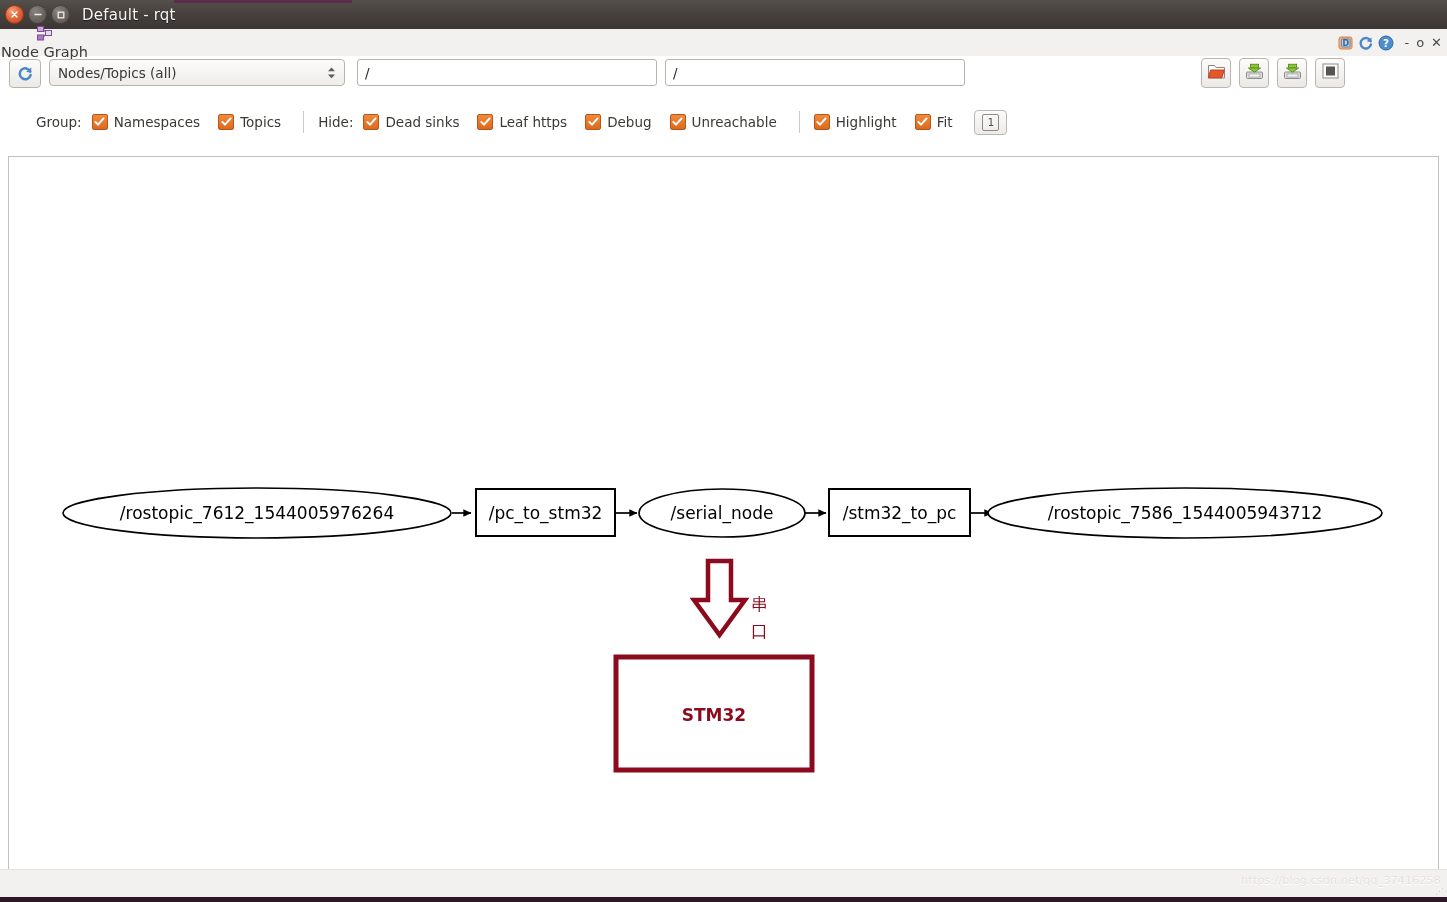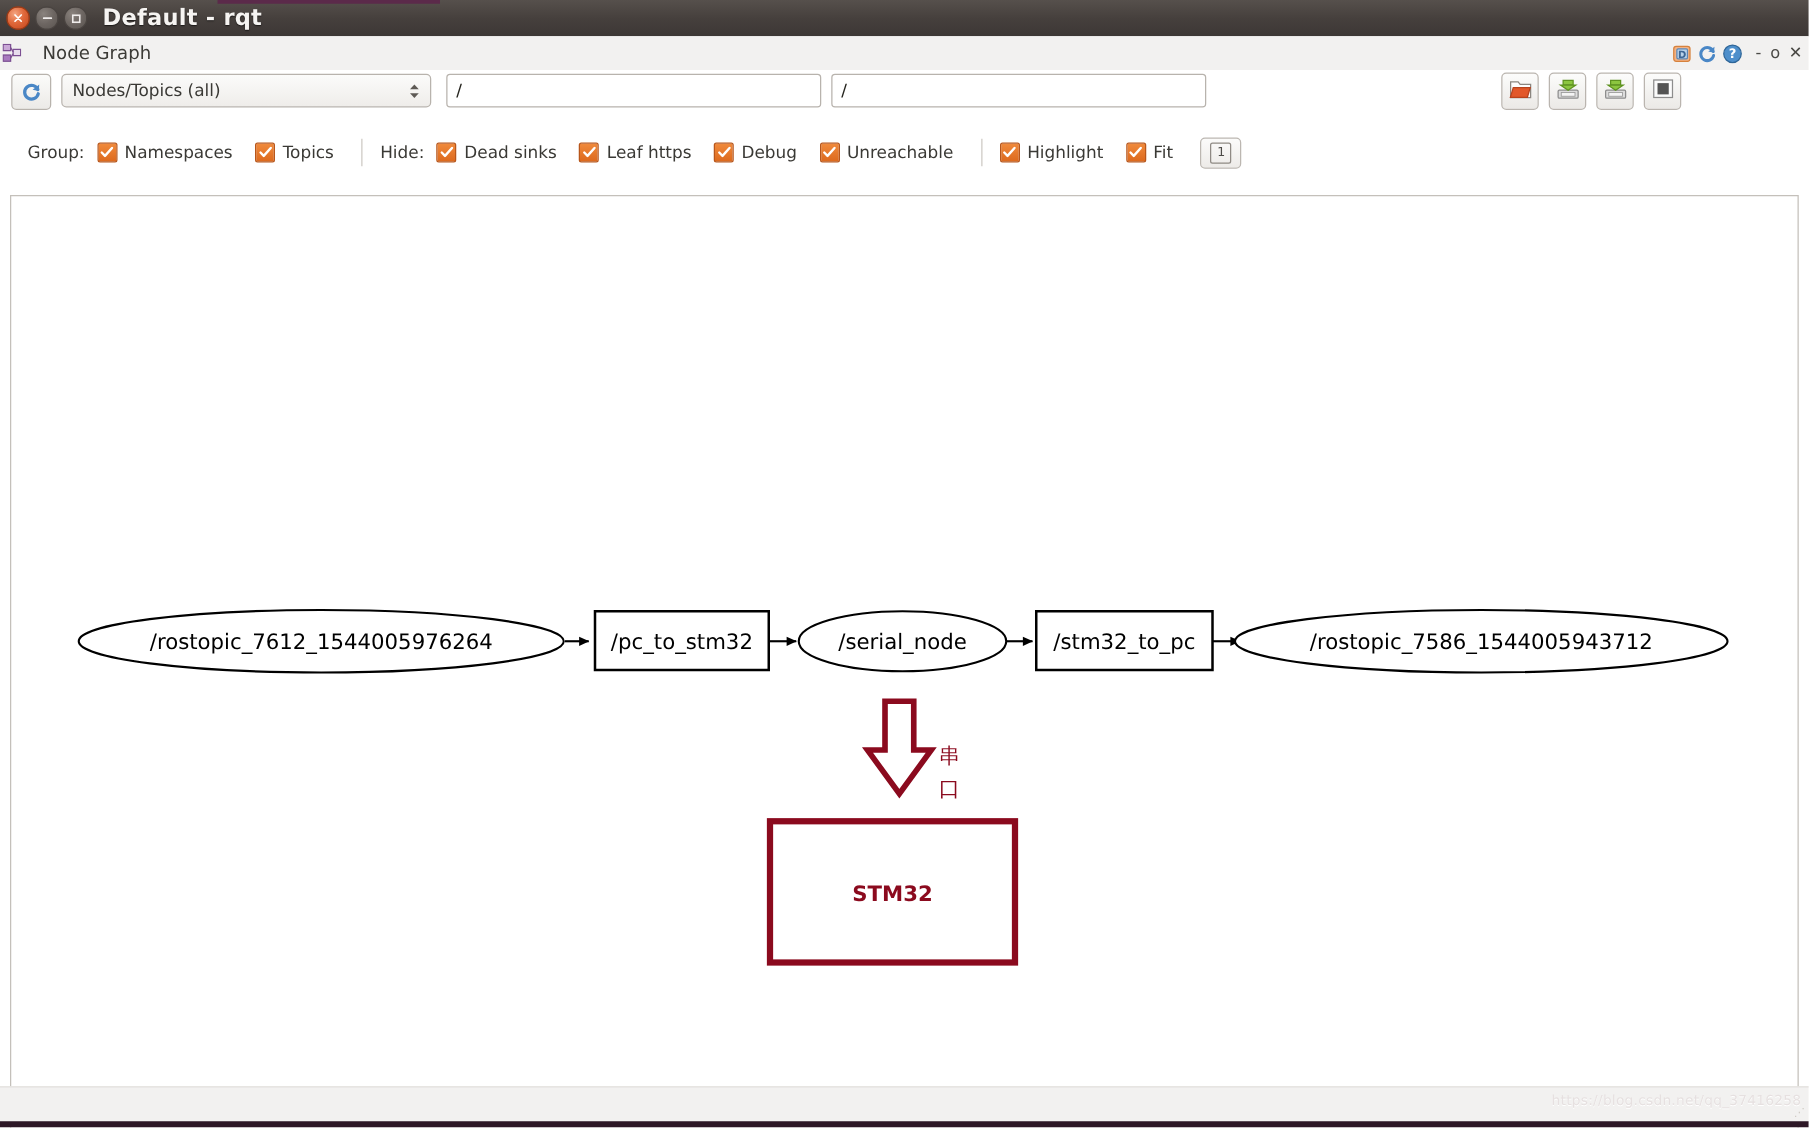--- a/index.html
+++ b/index.html
@@ -52,40 +52,41 @@
     border: 1px solid #9e3a14;
   }
   .wbtn.min, .wbtn.max {
     background: radial-gradient(circle at 35% 30%, #8a837e 0%, #6d6662 50%, #5a5450 100%);
     border: 1px solid #4a4441;
   }
   .wbtn svg { display: block; }
   .title-text {
     margin-left: 12px;
     color: #f6f4f2;
-    font-size: 18px;
-    font-weight: bold;
+    font-size: 15px;
+    font-weight: normal;
     text-shadow: 0 1px 1px rgba(0,0,0,.6);
     letter-spacing: 0.2px;
   }
 
   
   .dockbar {
     position: absolute;
     left: 0; top: 29px;
     width: 1447px; height: 27px;
     background: #f2f1f0;
     display: flex;
     align-items: center;
   }
   .dock-title {
     display: flex;
     align-items: center;
-    gap: 16px;
+    gap: 2px;
     margin-left: 1px;
+    flex-direction: column;
   }
   .dock-title .label {
     font-size: 14.5px;
     color: #3c3b37;
   }
   .dock-right {
     position: absolute;
     right: 3px; top: 0;
     height: 27px;
     display: flex;
@@ -175,21 +176,21 @@
   
   .filters {
     position: absolute;
     left: 0; top: 108px;
     width: 1447px; height: 28px;
     display: flex;
     align-items: center;
     font-size: 13.5px;
     color: #3a3935;
   }
-  .grp-label { margin-left: 22px; margin-right: 10px; }
+  .grp-label { margin-left: 36px; margin-right: 10px; }
   .cb-item {
     display: flex;
     align-items: flex-start;
     gap: 6px;
     margin-right: 18px;
   }
   .cbox {
     width: 14px; height: 14px;
     border-radius: 2px;
     background: linear-gradient(to bottom, #f08a3c, #dd6a1e);

